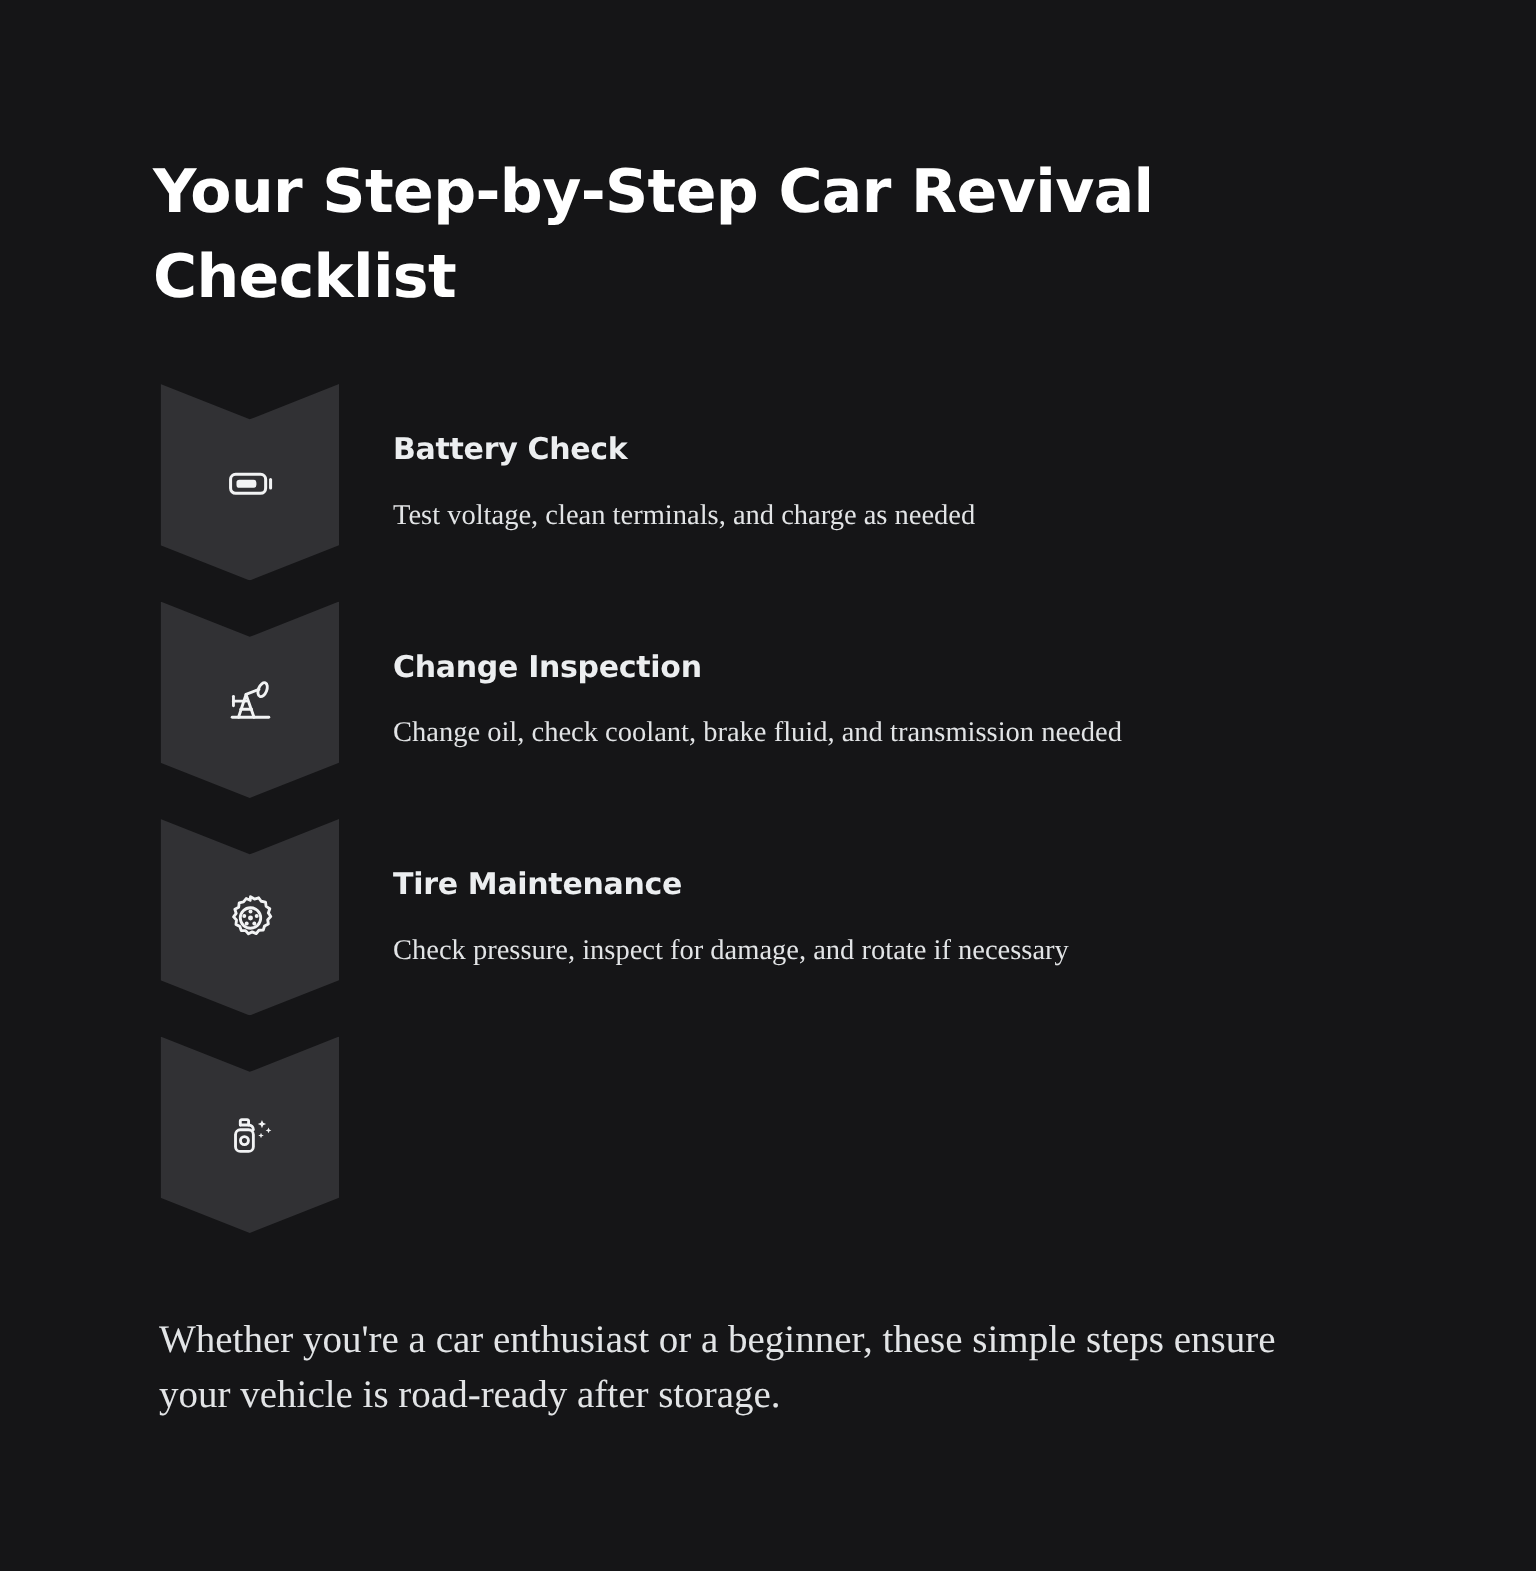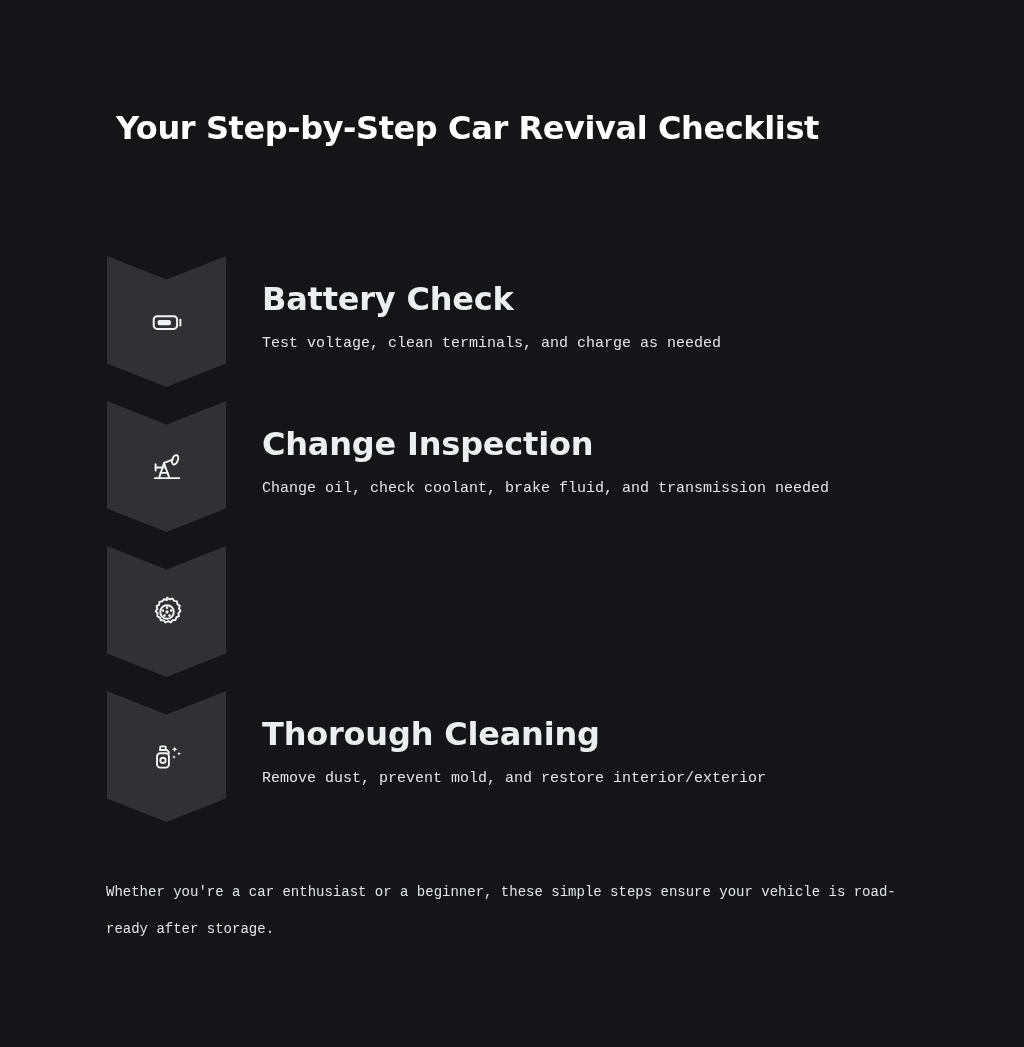--- a/index.html
+++ b/index.html
@@ -16,25 +16,25 @@
   .page {
     position: relative;
     width: 1024px;
     height: 1047px;
     background: #151517;
   }
 
   
   .headline {
     position: absolute;
-    left: 116px;
+    left: 102px;
     top: 100px;
     width: 760px;
     margin: 0;
-    font-size: 32px;
+    font-size: 40px;
     line-height: 57px;
     font-weight: bold;
     letter-spacing: -0.4px;
     color: #ffffff;
     font-family: "DejaVu Sans", sans-serif;
   }
 
   
   .checklist {
     position: absolute;
@@ -73,46 +73,46 @@
   }
 
   .step-text {
     position: absolute;
     left: 262px;
     top: 28px;
     width: 720px;
   }
   .step-title {
     margin: 0;
-    font-size: 32px;
+    font-size: 20px;
     line-height: 30px;
     font-weight: bold;
     color: #eceef0;
     letter-spacing: -0.2px;
     font-family: "DejaVu Sans", sans-serif;
   }
   .step-desc {
     margin: 17px 0 0 0;
-    font-size: 15px;
+    font-size: 19px;
     line-height: 26px;
     color: #e2e4e6;
-    font-family: Liberation Mono, monospace;
+    font-family: Liberation Serif, serif;
   }
 
   
   .footnote {
     position: absolute;
     left: 106px;
     top: 874px;
     width: 790px;
     margin: 0;
-    font-size: 14px;
+    font-size: 26px;
     line-height: 37px;
     color: #e2e4e6;
-    font-family: Liberation Mono, monospace;
+    font-family: Liberation Serif, serif;
   }
 </style>
 </head>
 <body>
 
 <div class="page">
 
   <h1 class="headline">Your Step-by-Step Car Revival Checklist</h1>
 
   <div class="checklist">
@@ -162,39 +162,39 @@
             <circle cx="16" cy="16" r="6.4"></circle>
             <circle cx="16" cy="16" r="1.55" fill="currentColor" stroke="none"></circle>
             <circle cx="16" cy="11.9" r="1.25" fill="currentColor" stroke="none"></circle>
             <circle cx="19.9" cy="14.7" r="1.25" fill="currentColor" stroke="none"></circle>
             <circle cx="18.4" cy="19.4" r="1.25" fill="currentColor" stroke="none"></circle>
             <circle cx="13.6" cy="19.4" r="1.25" fill="currentColor" stroke="none"></circle>
             <circle cx="12.1" cy="14.7" r="1.25" fill="currentColor" stroke="none"></circle>
           </svg>
         </span>
       </div>
+      <div class="step-text">
+        <p class="step-title">Tire Maintenance</p>
+        <p class="step-desc">Check pressure, inspect for damage, and rotate if necessary</p>
+      </div>
     </div>
 
     <div class="step-row">
       <div class="badge">
         <span class="badge-icon">
           <svg viewBox="0 0 32 32" fill="none" stroke="currentColor" stroke-width="1.8" stroke-linecap="round" stroke-linejoin="round">
             <path d="M9.6 9.4 V6.9 a0.9 0.9 0 0 1 0.9 -0.9 h3.4 a0.9 0.9 0 0 1 0.9 0.9 V9.4"></path>
             <rect x="6.6" y="12.4" width="11.2" height="13.6" rx="3"></rect>
             <path d="M9.6 9.4 H14.8 a3 3 0 0 1 3 3"></path>
             <circle cx="12.2" cy="19.2" r="2.5"></circle>
             <path d="M23.2 6.2 l0.75 1.85 1.85 0.75 -1.85 0.75 -0.75 1.85 -0.75 -1.85 -1.85 -0.75 1.85 -0.75 Z" fill="currentColor" stroke="none"></path>
             <path d="M27.3 11.0 l0.52 1.28 1.28 0.52 -1.28 0.52 -0.52 1.28 -0.52 -1.28 -1.28 -0.52 1.28 -0.52 Z" fill="currentColor" stroke="none"></path>
             <path d="M22.6 14.2 l0.52 1.28 1.28 0.52 -1.28 0.52 -0.52 1.28 -0.52 -1.28 -1.28 -0.52 1.28 -0.52 Z" fill="currentColor" stroke="none"></path>
           </svg>
         </span>
       </div>
-      <div class="step-text">
-        <p class="step-title">Thorough Cleaning</p>
-        <p class="step-desc">Remove dust, prevent mold, and restore interior/exterior</p>
-      </div>
     </div>
 
   </div>
 
   <p class="footnote">Whether you're a car enthusiast or a beginner, these simple steps ensure your vehicle is road-ready after storage.</p>
 
 </div>
 
 </body></html>

